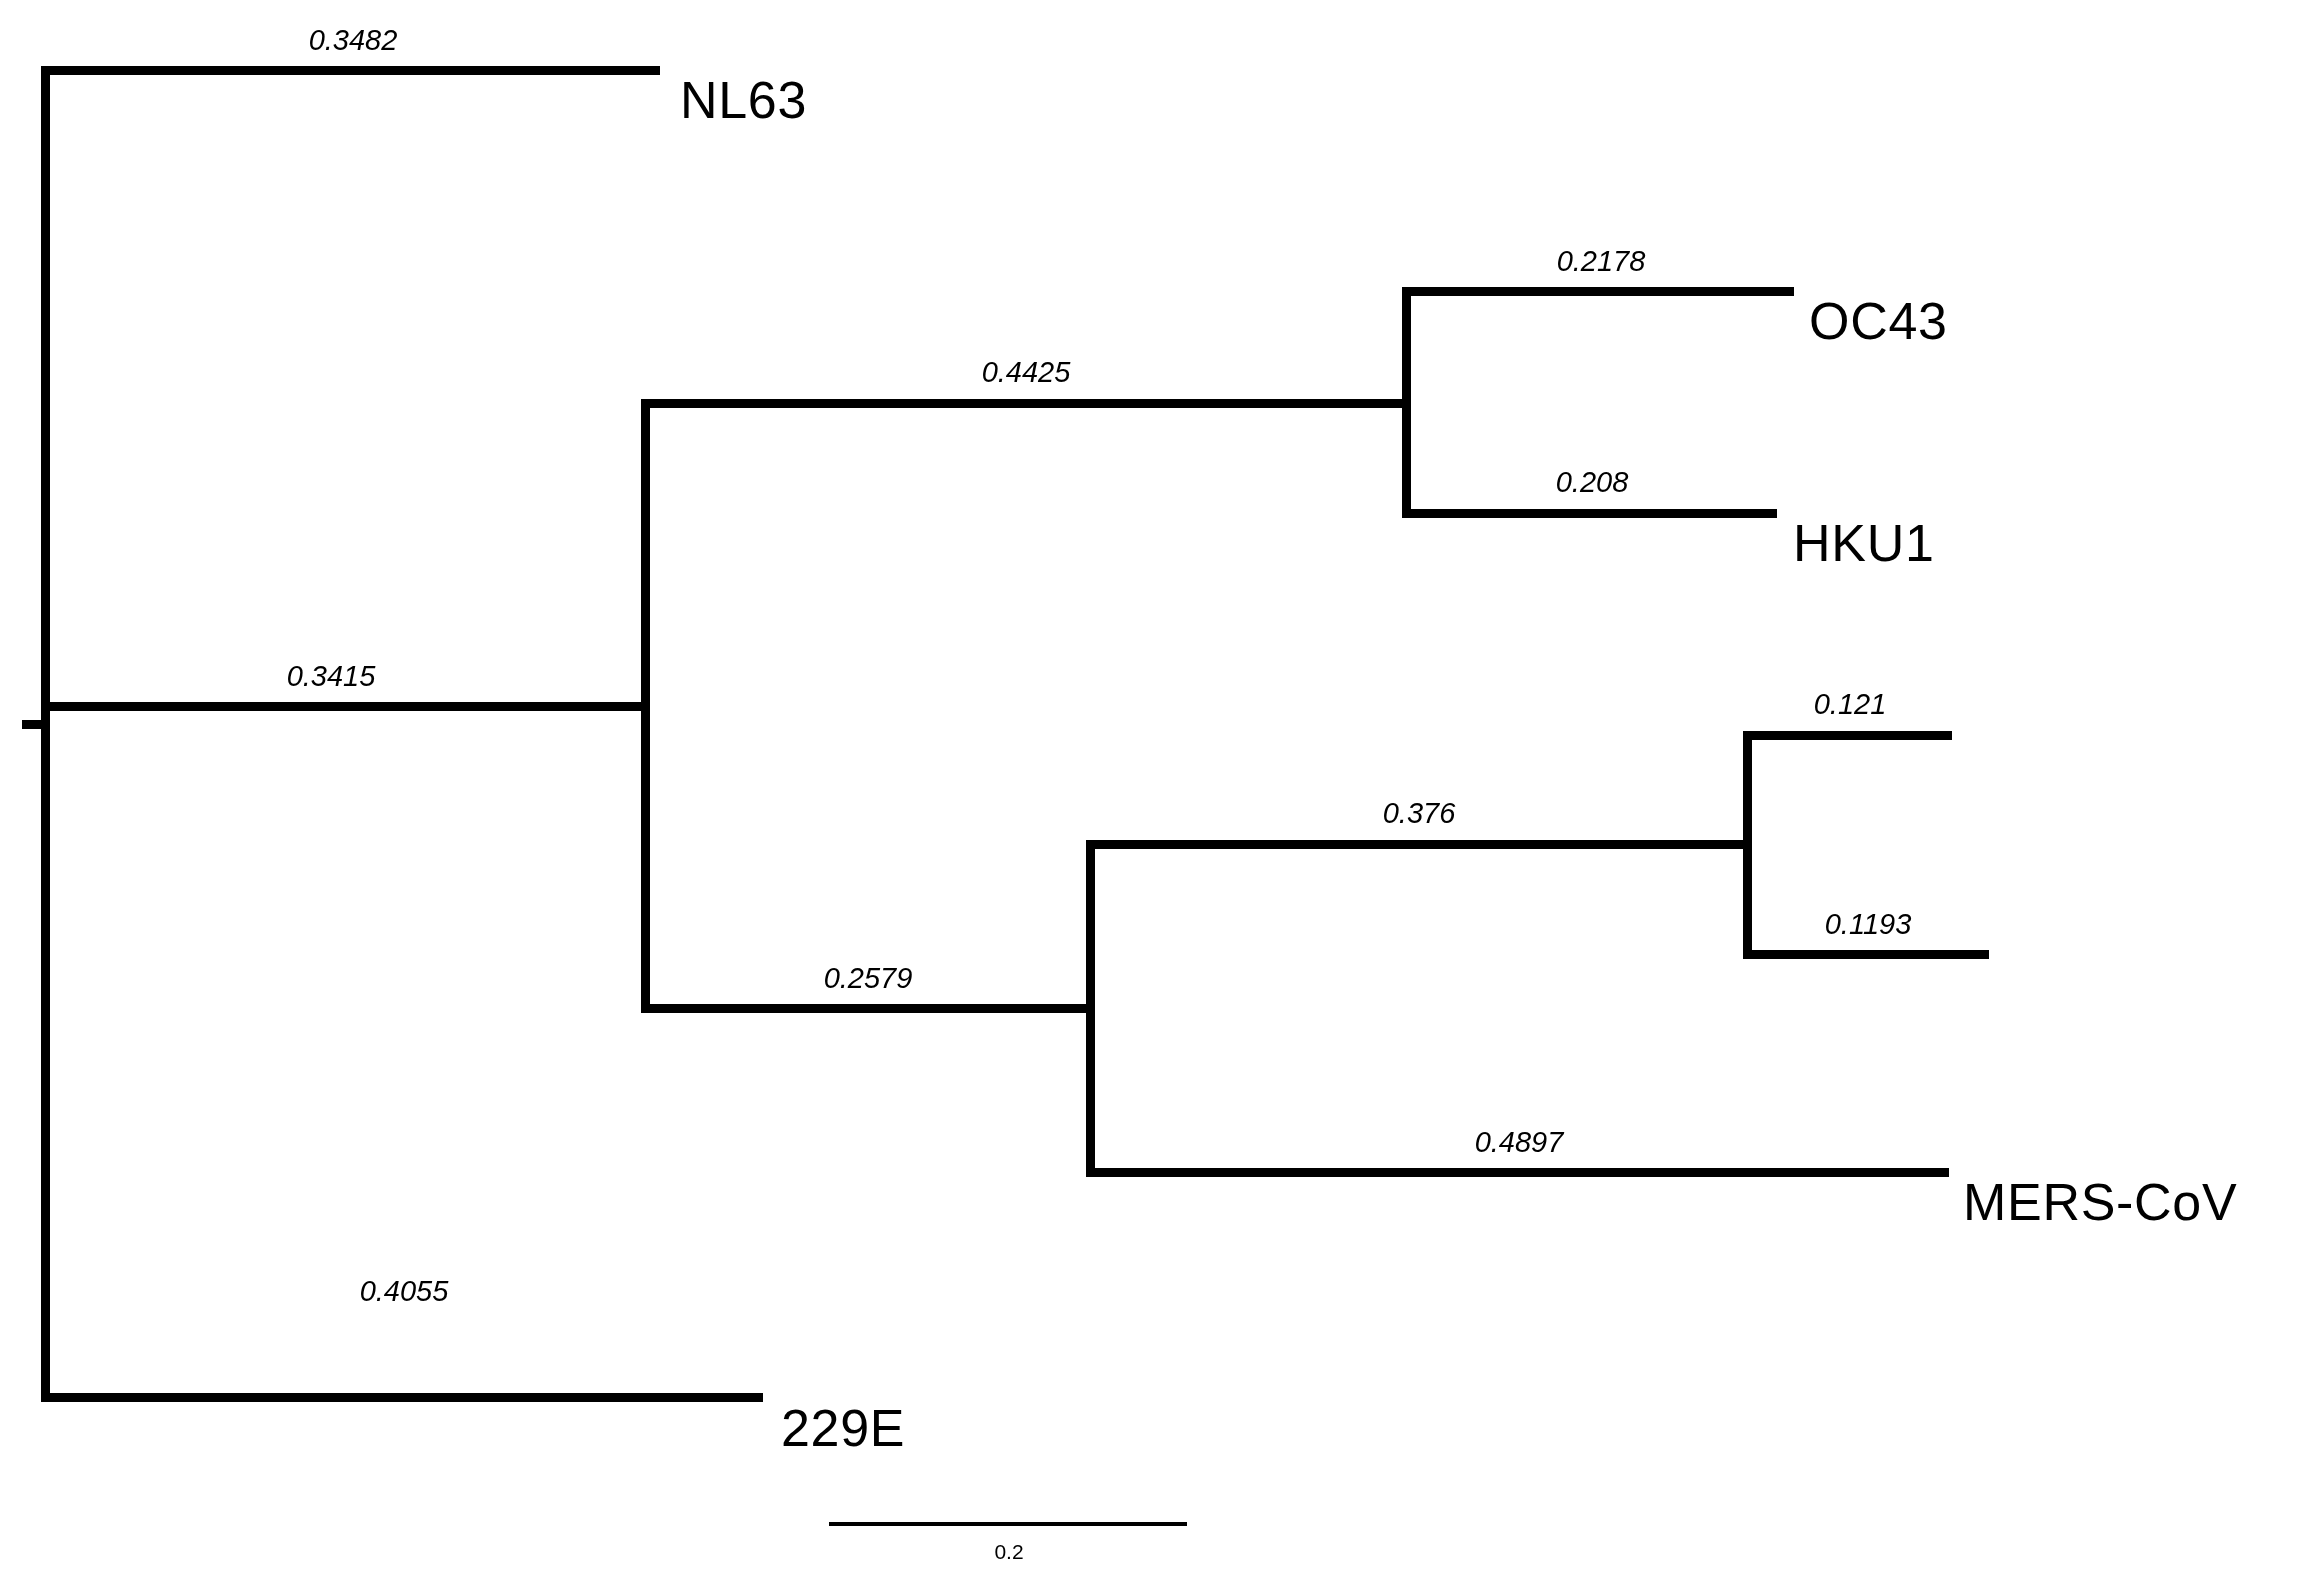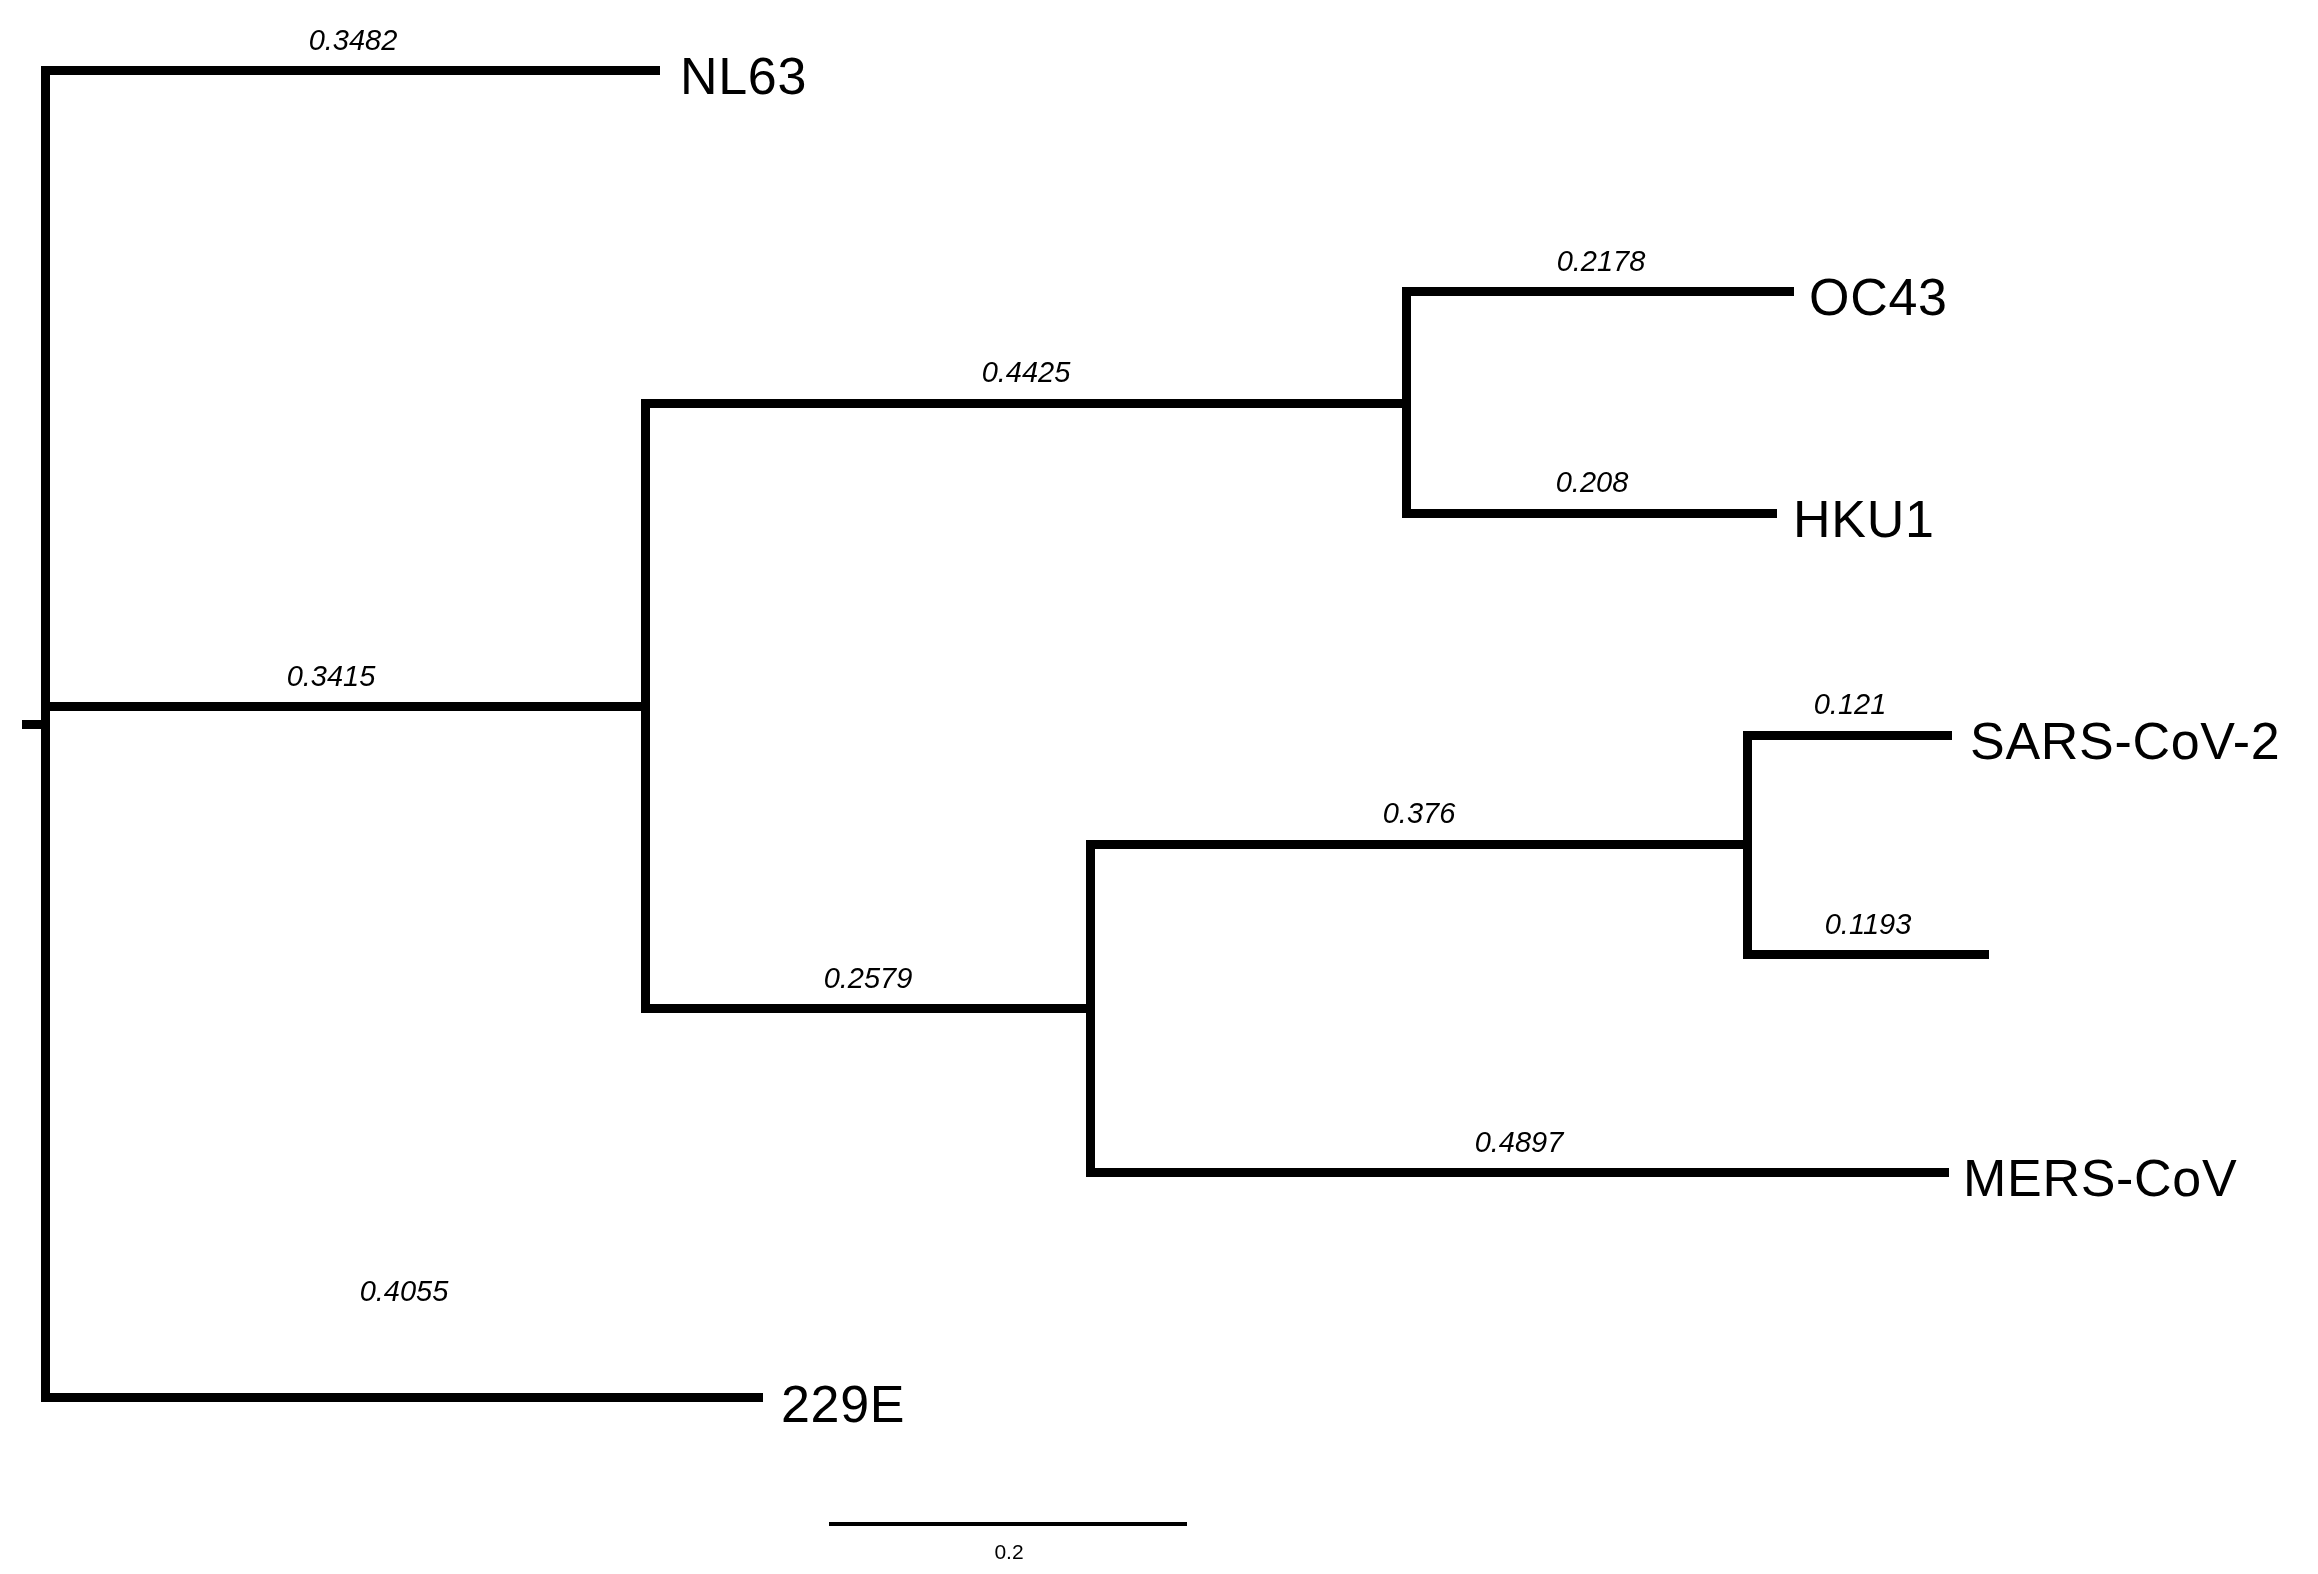--- a/index.html
+++ b/index.html
@@ -22,20 +22,21 @@
   }
   .line.h { height: 8.6px; }
   .line.v { width: 8.6px; }
   .taxon {
     position: absolute;
     font-size: 52px;
     line-height: 1;
     white-space: nowrap;
     transform: translateY(-50%);
     letter-spacing: 0.7px;
+    margin-top: 24px;
   }
   .blen {
     position: absolute;
     font-size: 29px;
     line-height: 1;
     white-space: nowrap;
     transform: translate(-50%, -100%);
     font-style: italic;
   }
   .scalebar {
@@ -72,21 +73,20 @@
   <div class="line h" style="left:1086px; top:840px; width:666px"></div>
   <div class="line h" style="left:1743px; top:731px; width:209px"></div>
   <div class="line h" style="left:1743px; top:950px; width:246px"></div>
   <div class="line h" style="left:641px;  top:1004px; width:453px"></div>
   <div class="line h" style="left:1086px; top:1168px; width:863px"></div>
   <div class="line h" style="left:41px;   top:1393px; width:722px"></div>
 
   <div class="taxon" style="left:680px;  top:76px">NL63</div>
   <div class="taxon" style="left:1809px; top:297px">OC43</div>
   <div class="taxon" style="left:1793px; top:519px">HKU1</div>
-  <div class="taxon" style="left:1970px; top:741px">SARS-CoV-2</div>
   <div class="taxon" style="left:1963px; top:1178px">MERS-CoV</div>
   <div class="taxon" style="left:781px; top:1404px">229E</div>
 
   <div class="blen" style="left:353px;  top:55px">0.3482</div>
   <div class="blen" style="left:1601px; top:276px">0.2178</div>
   <div class="blen" style="left:1592px; top:497px">0.208</div>
   <div class="blen" style="left:1850px; top:719px">0.121</div>
   <div class="blen" style="left:1868px; top:939px">0.1193</div>
   <div class="blen" style="left:1519px; top:1157px">0.4897</div>
   <div class="blen" style="left:404px;  top:1306px">0.4055</div>

